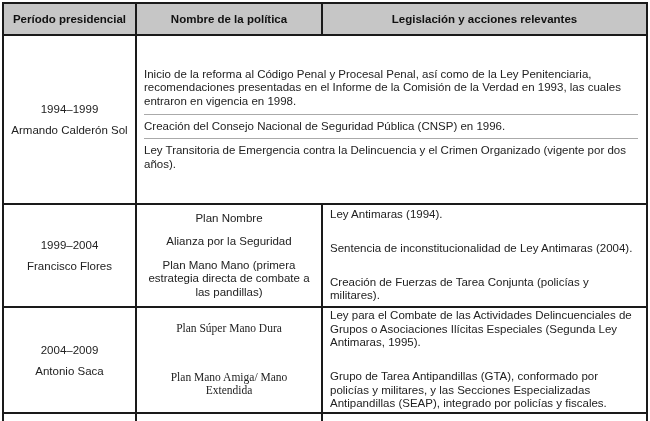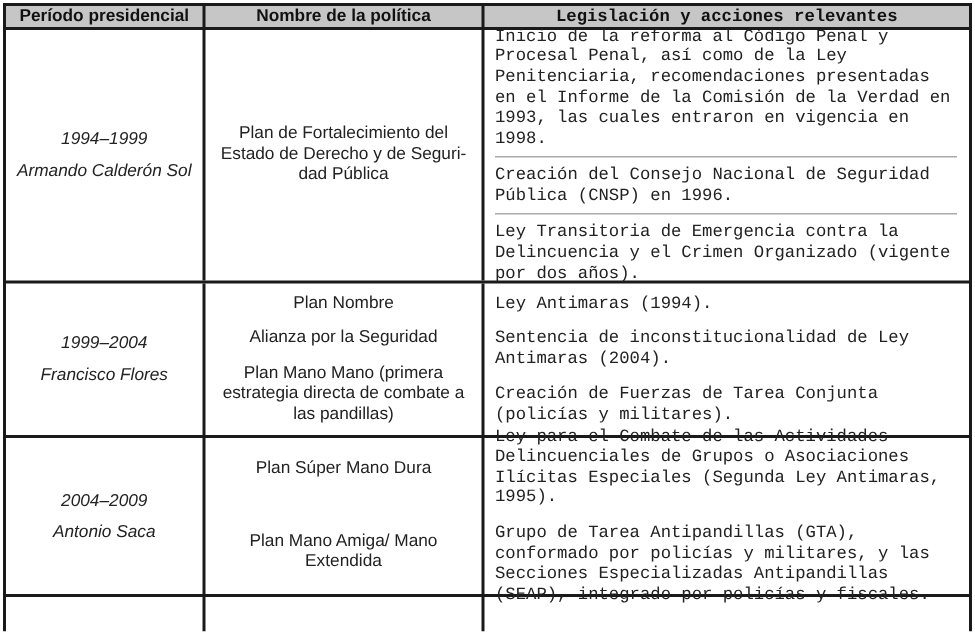--- a/index.html
+++ b/index.html
@@ -10,73 +10,68 @@
     background:#ffffff;
     overflow:hidden;
     font-family:"Liberation Sans","DejaVu Sans",sans-serif;
     color:#222222;
   }
   .tbl{
     position:absolute;left:2px;top:2px;width:646px;
     border:2px solid #1a1a1a;
     background:#ffffff;
   }
-  .thead{display:flex;height:16px;background:#c6c6c6;border-bottom:2px solid #1a1a1a;}
+  .thead{display:flex;height:32px;background:#c6c6c6;border-bottom:2px solid #1a1a1a;}
   .th{
     display:flex;align-items:center;justify-content:center;
     font-weight:bold;font-size:11.5px;color:#111111;
     text-align:center;padding:0 4px;
   }
   .trow{display:flex;border-bottom:2px solid #1a1a1a;}
   .trow.partial{border-bottom:none;height:30px;}
   .r0{height:169px;}
   .r1{height:103px;}
   .r2{height:106px;}
   .c1{width:133px;border-right:2px solid #1a1a1a;flex:none;}
   .c2{width:186px;border-right:2px solid #1a1a1a;flex:none;}
-  .c3{flex:1 1 auto;font-family:Liberation Mono, monospace;}
+  .c3{flex:1 1 auto;}
   .td{min-width:0;}
   .period{
     display:flex;flex-direction:column;align-items:center;justify-content:center;
-    gap:9px;font-size:11.5px;text-align:center;padding:2px;font-style:italic;
+    gap:9px;font-size:11.5px;text-align:center;padding:2px;
   }
   .policy{
     display:flex;flex-direction:column;align-items:center;justify-content:center;
     gap:10px;font-size:11.5px;text-align:center;padding:2px 7px;
   }
-  .policy.spread{gap:35px;}
+  .policy.spread{gap:35px;font-family:Liberation Serif, serif;}
   .pol{white-space:pre-line;line-height:1.18;}
   .legis{
     display:flex;flex-direction:column;justify-content:center;
     font-size:11.5px;line-height:1.18;padding:4px 8px 4px 7px;
   }
   .legis p{margin:0;}
-  .legis p + p{margin-top:10px;}
+  .legis p + p{margin-top:20px;}
   .legis.divided p + p{margin-top:5px;border-top:1px solid #aaaaaa;padding-top:5px;}
 </style>
 </head>
 <body>
 
 <div class="frame">
   <div class="tbl">
     <div class="thead">
       <div class="th c1">Período presidencial</div>
       <div class="th c2">Nombre de la política</div>
       <div class="th c3">Legislación y acciones relevantes</div>
     </div>
     <div id="tbody">
   <div class="trow r0">
     <div class="td c1 period">
             <div class="pline">1994–1999</div>
             <div class="pline">Armando Calderón Sol</div>
-          </div>
-    <div class="td c2 policy">
-            <div class="pol">Plan de Fortalecimiento del
-Estado de Derecho y de Seguri-
-dad Pública</div>
           </div>
     <div class="td c3 legis divided">
             <p class="lpar">Inicio de la reforma al Código Penal y Procesal Penal, así como de la Ley Penitenciaria, recomendaciones presentadas en el Informe de la Comisión de la Verdad en 1993, las cuales entraron en vigencia en 1998.</p>
             <p class="lpar">Creación del Consejo Nacional de Seguridad Pública (CNSP) en 1996.</p>
             <p class="lpar">Ley Transitoria de Emergencia contra la Delincuencia y el Crimen Organizado (vigente por dos años).</p>
           </div>
   </div>
 
   <div class="trow r1">
     <div class="td c1 period">

